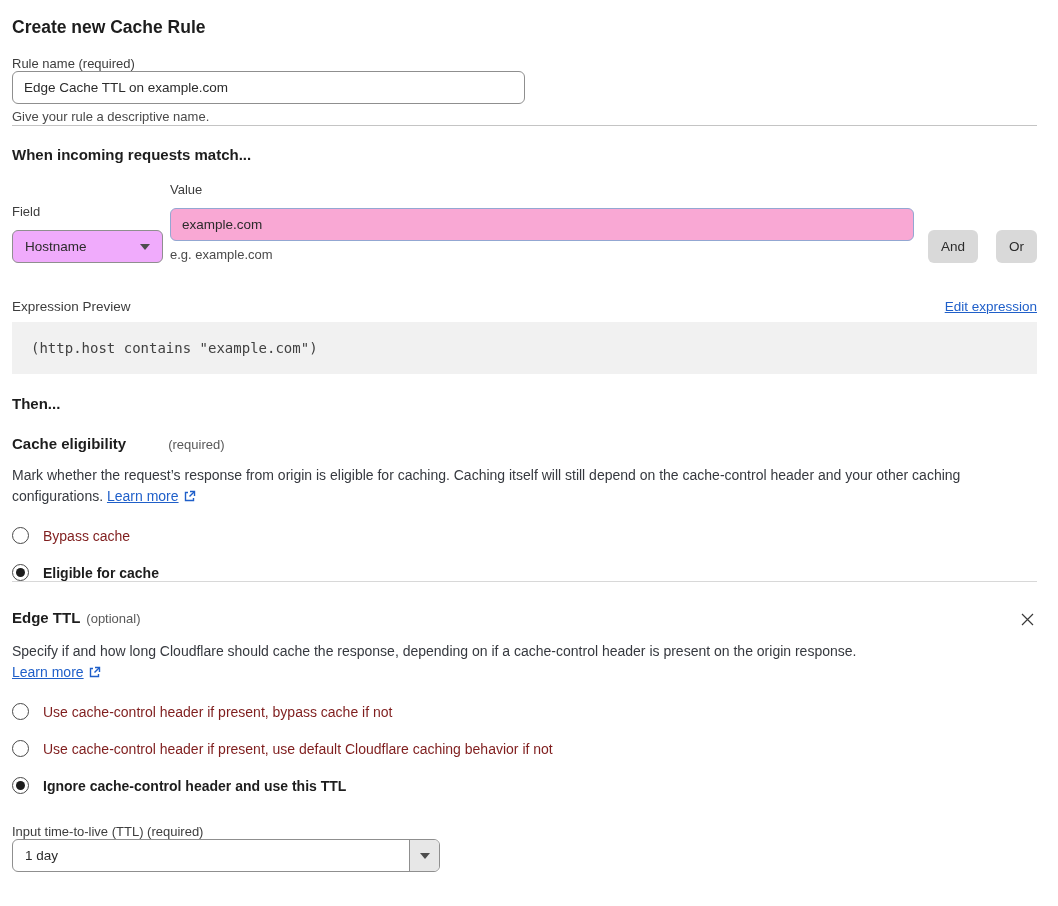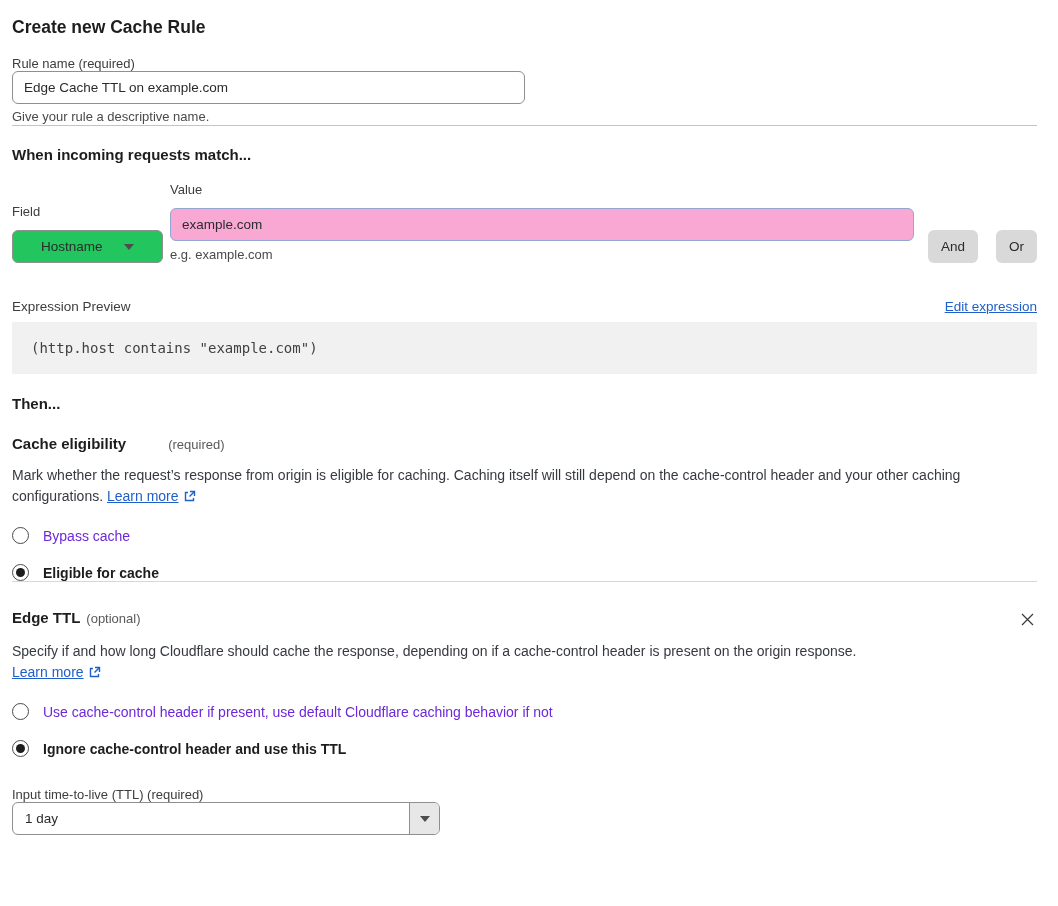--- a/index.html
+++ b/index.html
@@ -75,25 +75,25 @@
     margin-top: 18px;
   }
   .match-col .form-label { margin-bottom: 11px; }
   .col-field { width: 151px; margin-right: 7px; }
   .col-operator { width: 151px; margin-right: 9px; }
   .col-value { flex: 1; margin-right: 14px; }
   .select-box {
     height: 33px;
     border: 1px solid #8f8f8f;
     border-radius: 6px;
-    background: #22c55e;
+    background: #f0abfc;
     display: flex;
     align-items: center;
     justify-content: space-between;
-    padding: 0 28px;
+    padding: 0 12px;
     font-size: 13.5px;
     color: #2b2b2b;
     cursor: pointer;
   }
   .caret {
     width: 0; height: 0;
     border-left: 5px solid transparent;
     border-right: 5px solid transparent;
     border-top: 6px solid #4d4d4d;
   }
@@ -175,21 +175,21 @@
   }
   .radio-circle.checked::after {
     content: "";
     position: absolute;
     left: 50%; top: 50%;
     width: 9px; height: 9px;
     margin: -4.5px 0 0 -4.5px;
     border-radius: 50%;
     background: #1d1d1d;
   }
-  .radio-label { font-size: 14px; color: #6d28d9; }
+  .radio-label { font-size: 14px; color: #7f1d1d; }
   .radio-row.selected .radio-label { font-weight: 700; color: #1d1d1d; }
   .mid-divider { margin-top: 17px; }
   
   .edge-ttl-head {
     display: flex;
     justify-content: space-between;
     align-items: flex-start;
     margin-top: 26px;
   }
   .edge-ttl-head .heading-wrap { display: flex; align-items: baseline; }
@@ -311,20 +311,24 @@
     <span>Specify if and how long Cloudflare should cache the response, depending on if a cache-control header is present on the origin response.</span>
     <a class="link"><span>Learn more</span><svg class="ext-icon" width="13" height="13" viewBox="0 0 13 13">
           <path d="M5 2.5 H2.5 V10.5 H10.5 V8" fill="none" stroke="#1f5fc9" stroke-width="1.4"></path>
           <path d="M7 1.5 H11.5 V6" fill="none" stroke="#1f5fc9" stroke-width="1.4"></path>
           <path d="M11 2 L6.5 6.5" fill="none" stroke="#1f5fc9" stroke-width="1.4"></path>
         </svg></a>
   </p>
 
   <div class="radio-row">
     <span class="radio-circle"></span>
+    <span class="radio-label">Use cache-control header if present, bypass cache if not</span>
+  </div>
+  <div class="radio-row">
+    <span class="radio-circle"></span>
     <span class="radio-label">Use cache-control header if present, use default Cloudflare caching behavior if not</span>
   </div>
   <div class="radio-row selected">
     <span class="radio-circle checked"></span>
     <span class="radio-label">Ignore cache-control header and use this TTL</span>
   </div>
 
   <label class="form-label ttl-label">Input time-to-live (TTL) (required)</label>
   <div class="ttl-select">
     <span class="ttl-value">1 day</span>

